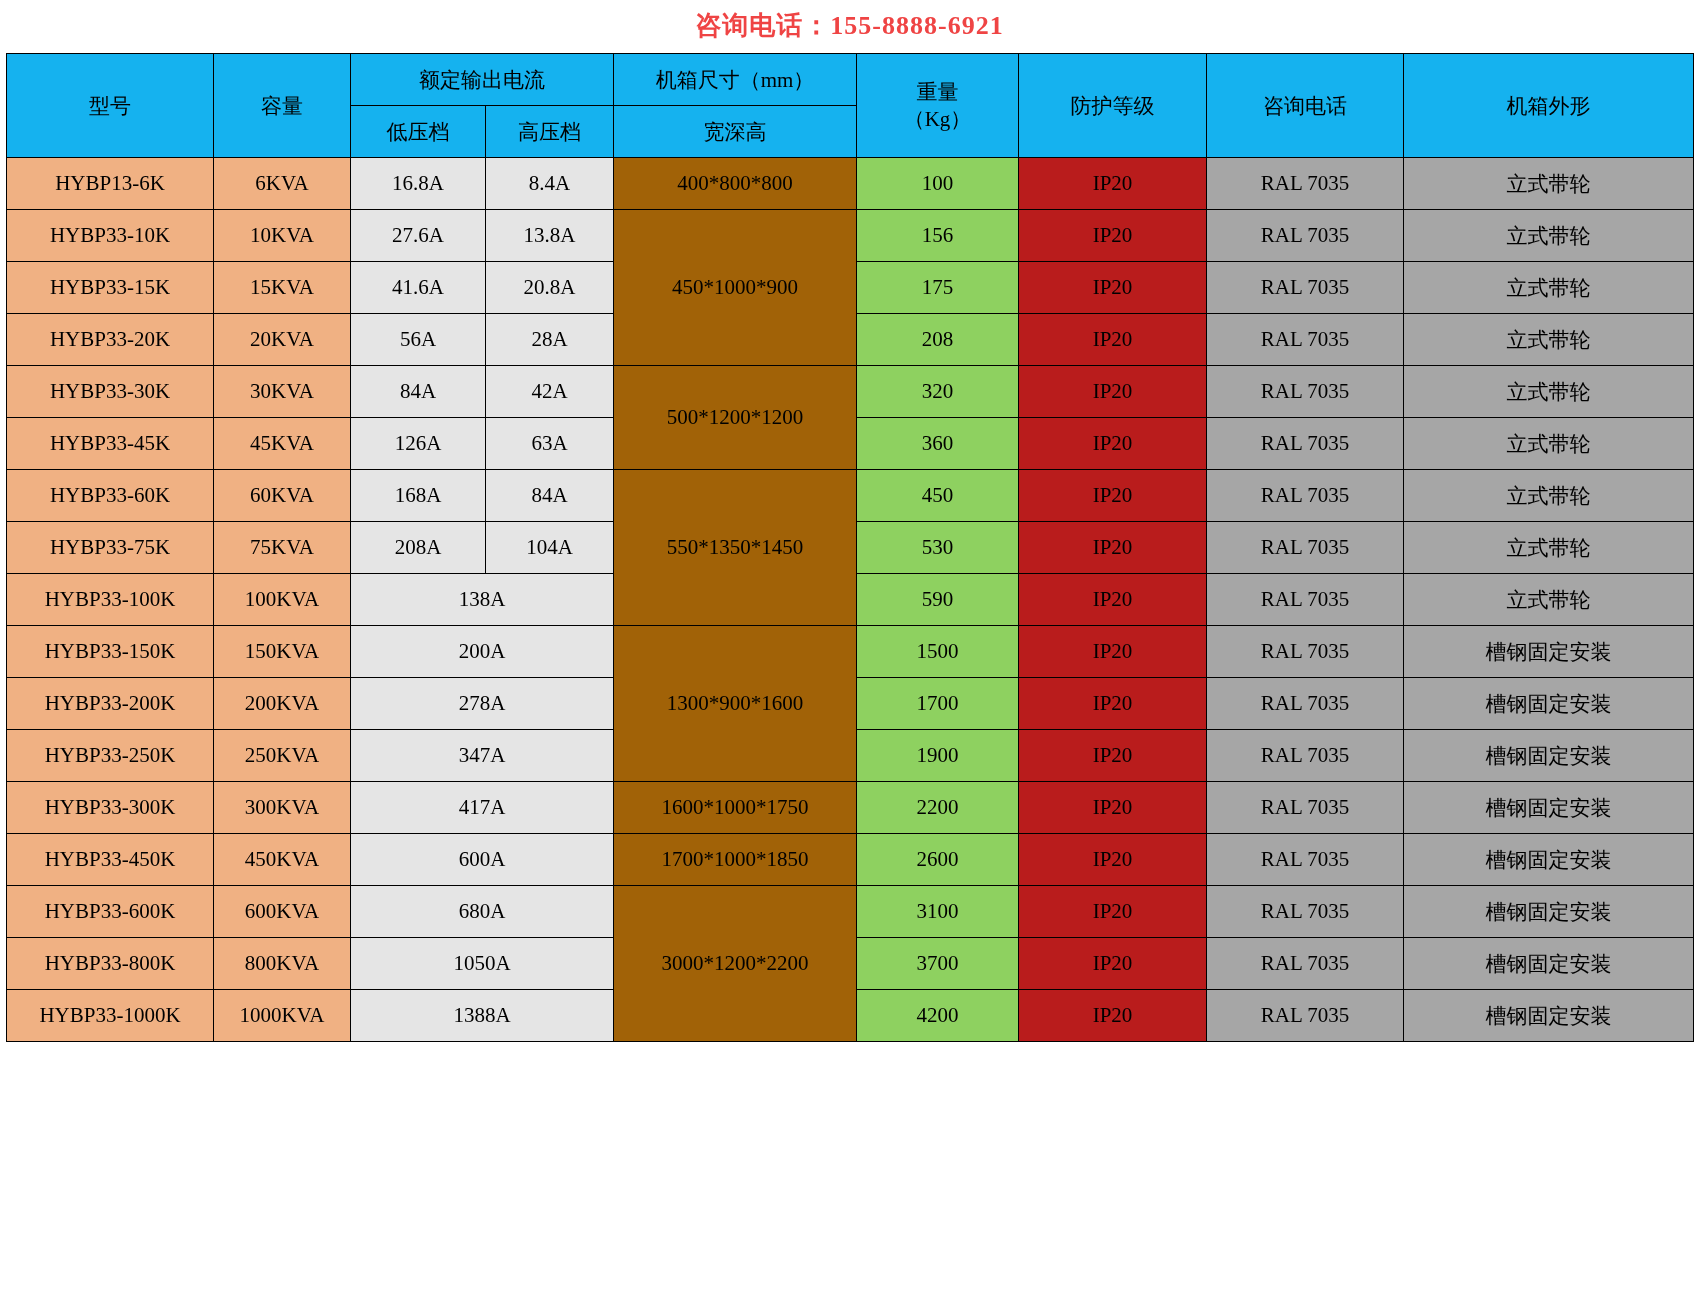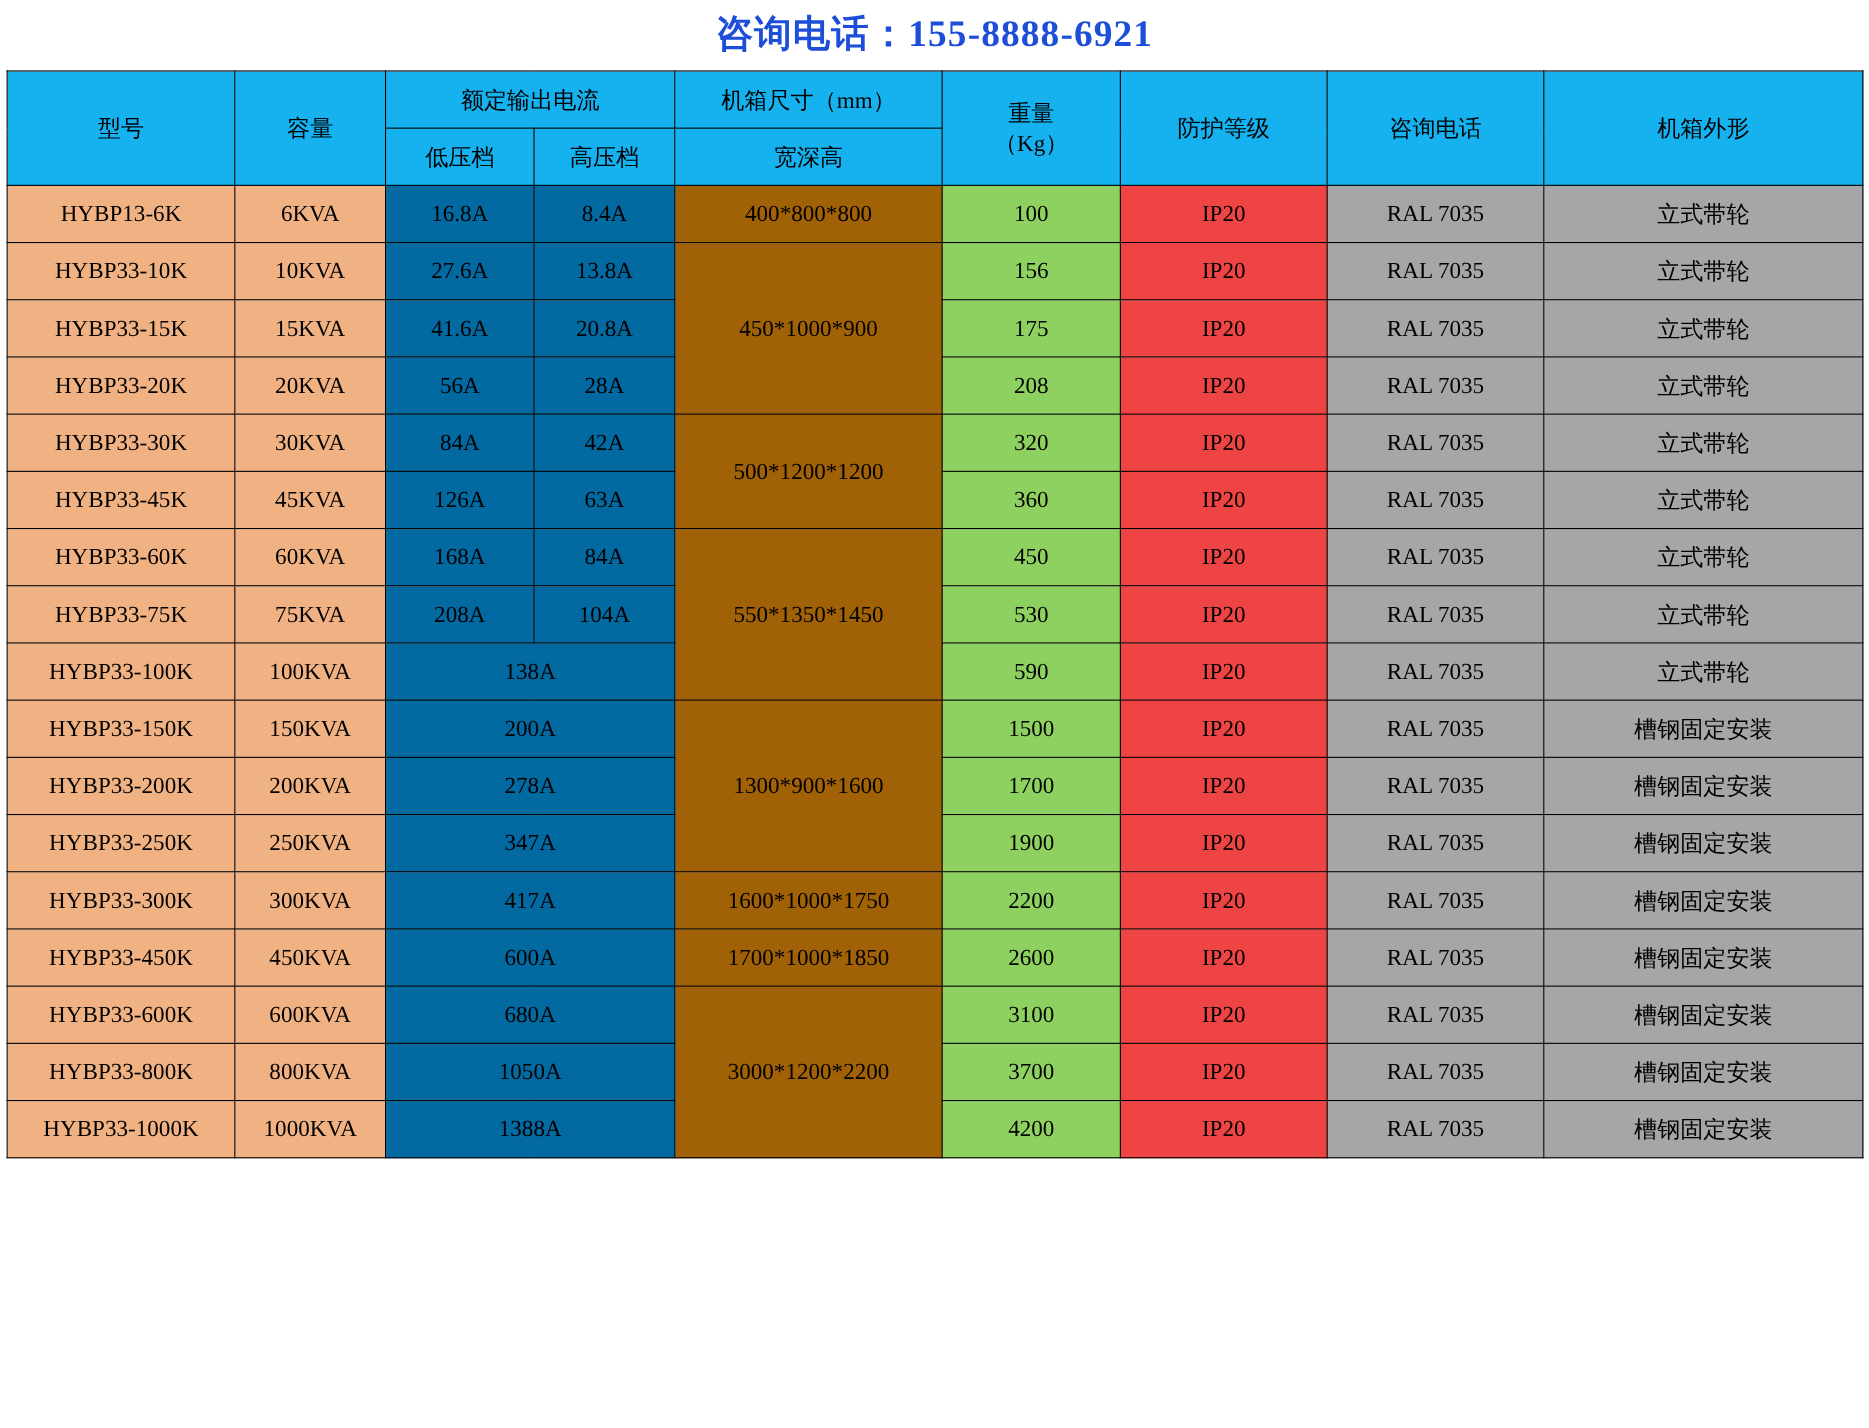--- a/index.html
+++ b/index.html
@@ -14,25 +14,25 @@
     overflow: hidden;
   }
   .page {
     width: 1699px;
     height: 1298px;
     position: relative;
     box-sizing: border-box;
   }
   .title {
     text-align: center;
-    font-size: 34px;
+    font-size: 26px;
     font-weight: bold;
     letter-spacing: 1px;
     padding: 8px 0 10px 0;
-    color: #1d4ed8;
+    color: #ef4444;
     font-family: "Liberation Serif", "DejaVu Serif", serif;
   }
   table.spec {
     border-collapse: collapse;
     width: 1687px;
     margin: 0 6px;
     table-layout: fixed;
   }
   table.spec th, table.spec td {
     border: 1px solid #000000;
@@ -44,24 +44,24 @@
     height: 51px;
     font-family: "Liberation Serif", "DejaVu Serif", serif;
   }
   th.head {
     background: #15b2ef;
     font-weight: normal;
     font-size: 22px;
   }
   .c-model { background: #f0b183; }
   .c-cap   { background: #f0b183; }
-  .c-cur   { background: #0369a1; }
+  .c-cur   { background: #e5e5e5; }
   .c-dim   { background: #a16207; }
   .c-wt    { background: #8ed160; }
-  .c-ip    { background: #ef4444; }
+  .c-ip    { background: #b91c1c; }
   .c-color { background: #a6a6a6; }
   .c-shape { background: #a6a6a6; margin-top: 14px; }
   .sub { font-size: 19px; margin-left: 44px; }
   .hdr-two-line { line-height: 1.25; }
 </style>
 </head>
 <body>
 
 <div class="page">
 

